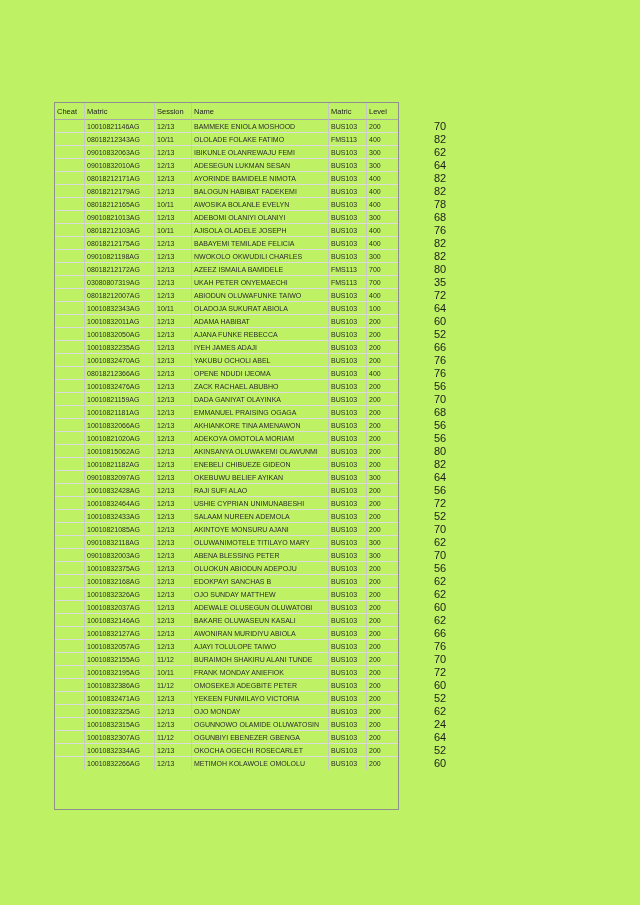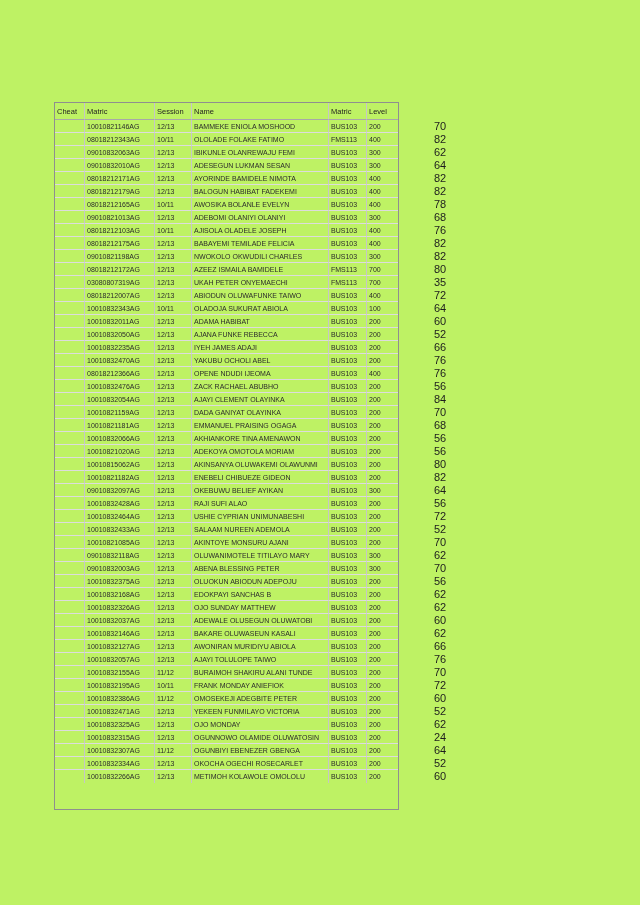--- a/index.html
+++ b/index.html
@@ -238,29 +238,20 @@
     <div class="cell c0"></div>
     <div class="cell c1">10010832476AG</div>
     <div class="cell c2">12/13</div>
     <div class="cell c3">ZACK RACHAEL ABUBHO</div>
     <div class="cell c4">BUS103</div>
     <div class="cell c5">200</div>
     <div class="scorecell">56</div>
   </div>
         <div class="trow">
     <div class="cell c0"></div>
-    <div class="cell c1">10010832054AG</div>
-    <div class="cell c2">12/13</div>
-    <div class="cell c3">AJAYI CLEMENT OLAYINKA</div>
-    <div class="cell c4">BUS103</div>
-    <div class="cell c5">200</div>
-    <div class="scorecell">84</div>
-  </div>
-        <div class="trow">
-    <div class="cell c0"></div>
     <div class="cell c1">10010821159AG</div>
     <div class="cell c2">12/13</div>
     <div class="cell c3">DADA GANIYAT OLAYINKA</div>
     <div class="cell c4">BUS103</div>
     <div class="cell c5">200</div>
     <div class="scorecell">70</div>
   </div>
         <div class="trow">
     <div class="cell c0"></div>
     <div class="cell c1">10010821181AG</div>

